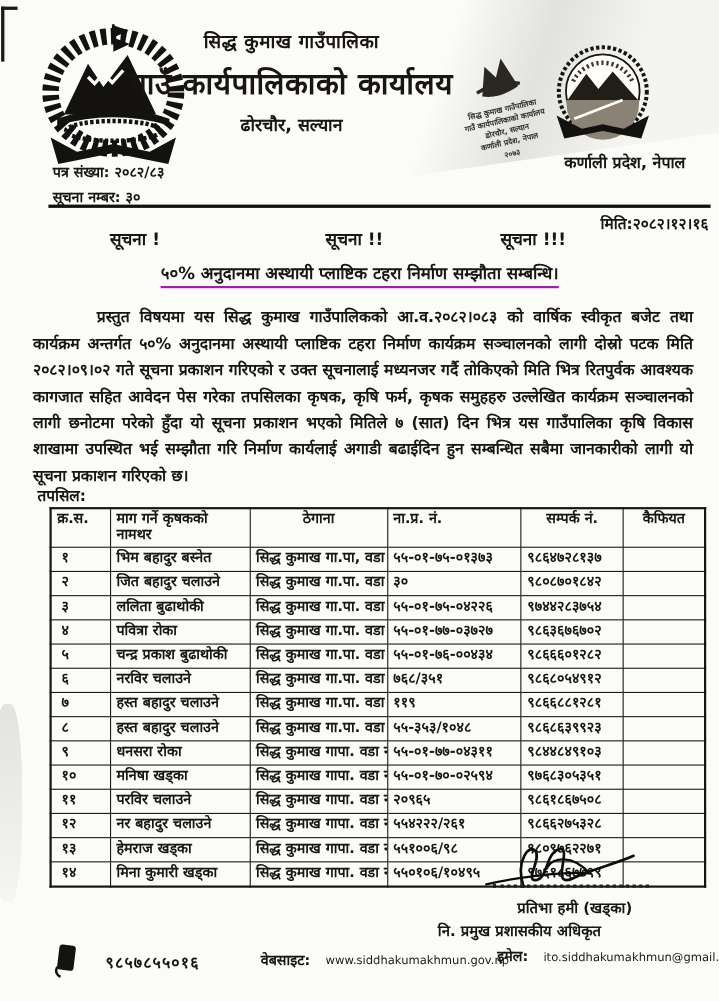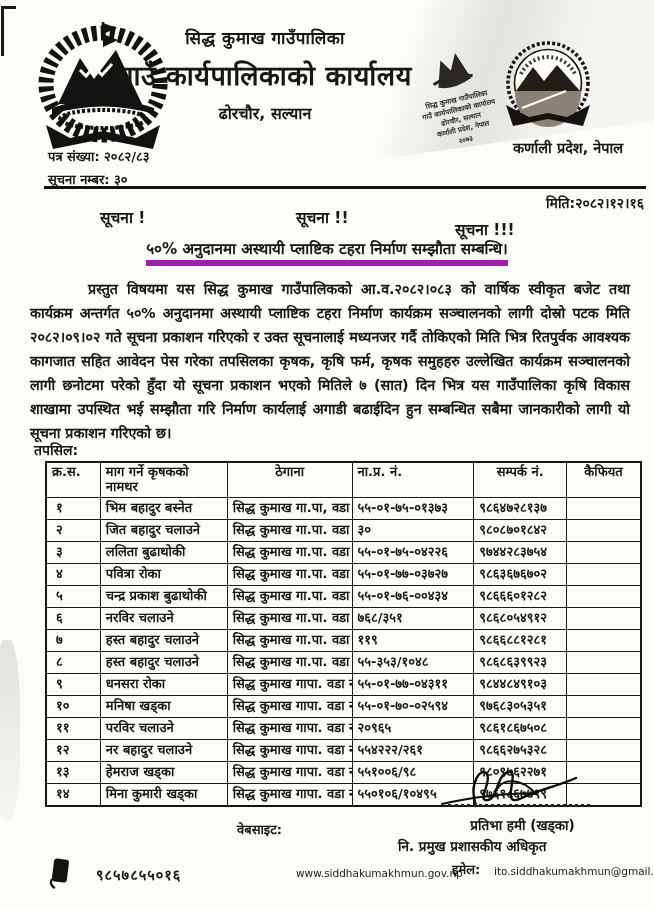--- a/index.html
+++ b/index.html
@@ -40,27 +40,27 @@
   
   .stamp{
     left:392px;top:50px;width:128px;
     transform:rotate(-13deg);
     text-align:center;color:#26231e;opacity:.93;
   }
   .stamp .st-line{font-size:7px;font-weight:bold;line-height:1.45;white-space:nowrap;}
   .stamp .st-year{font-size:7px;font-weight:bold;}
   
   .notice-word{font-size:15.5px;font-weight:bold;}
-  .nw1{left:100px;top:206px;} .nw2{left:296px;top:206px;} .nw3{left:455px;top:218px;text-align:center;}
+  .nw1{left:100px;top:206px;} .nw2{left:296px;top:206px;} .nw3{left:455px;top:206px;text-align:center;}
   .doc-title{
     left:0;top:238px;width:654px;text-align:center;
   }
   .doc-title span{
     display:inline-block;font-size:15.2px;font-weight:bold;
-    border-bottom:6px solid #a21caf;padding-bottom:2px;
+    border-bottom:2px solid #a21caf;padding-bottom:2px;
   }
   .body-par{
     left:30px;top:277px;width:600px;
     font-size:14.3px;font-weight:600;line-height:1.68;
     text-align:justify;text-indent:58px;
   }
   .tapasil{left:34px;top:440px;font-size:14px;font-weight:bold;}
   
   table.tapasil-table{
     position:absolute;left:45px;top:461px;
@@ -77,21 +77,21 @@
   .tapasil-table td:first-child{text-align:left;padding-left:9px;}
   .tapasil-table{border:2px solid #151515;}
   
   .sig-dots{left:448px;top:804px;width:142px;border-bottom:3px dotted #222;}
   .sig-svg{left:436px;top:762px;}
   .sig-name{left:410px;top:816px;width:225px;text-align:center;font-size:13.5px;font-weight:bold;}
   .sig-title{left:398px;top:837px;width:248px;text-align:left;font-size:13.5px;font-weight:bold;}
   
   .phone-icon{left:48px;top:857px;}
   .phone-num{left:76px;top:864px;font-size:14.5px;font-weight:bold;letter-spacing:1px;margin-left:20px;}
-  .web-label{left:237px;top:820px;font-size:13px;font-weight:bold;}
+  .web-label{left:237px;top:863px;font-size:13px;font-weight:bold;}
   .web-value{left:296px;top:867px;font-size:10.5px;color:#1c1a18;}
   .email-label{left:452px;top:860px;font-size:13px;font-weight:bold;}
   .email-value{left:494px;top:865px;font-size:10.5px;color:#1c1a18;}
 </style>
 </head>
 <body>
 
 <div class="abs corner-v"></div>
 <div class="abs corner-h"></div>
 <div class="abs shadow-band"></div>

